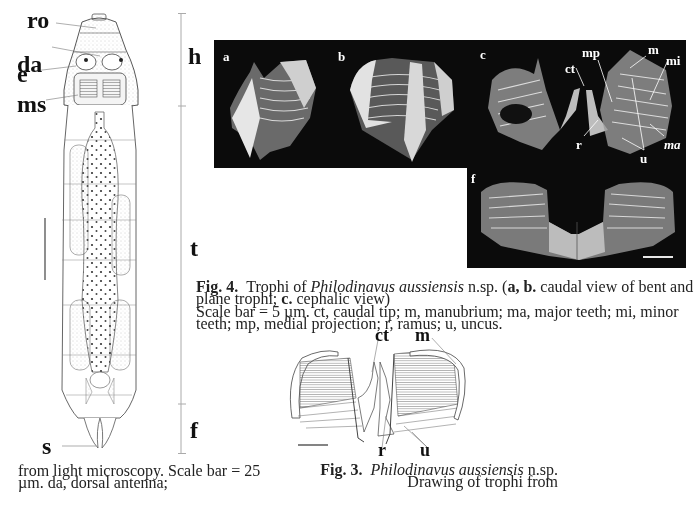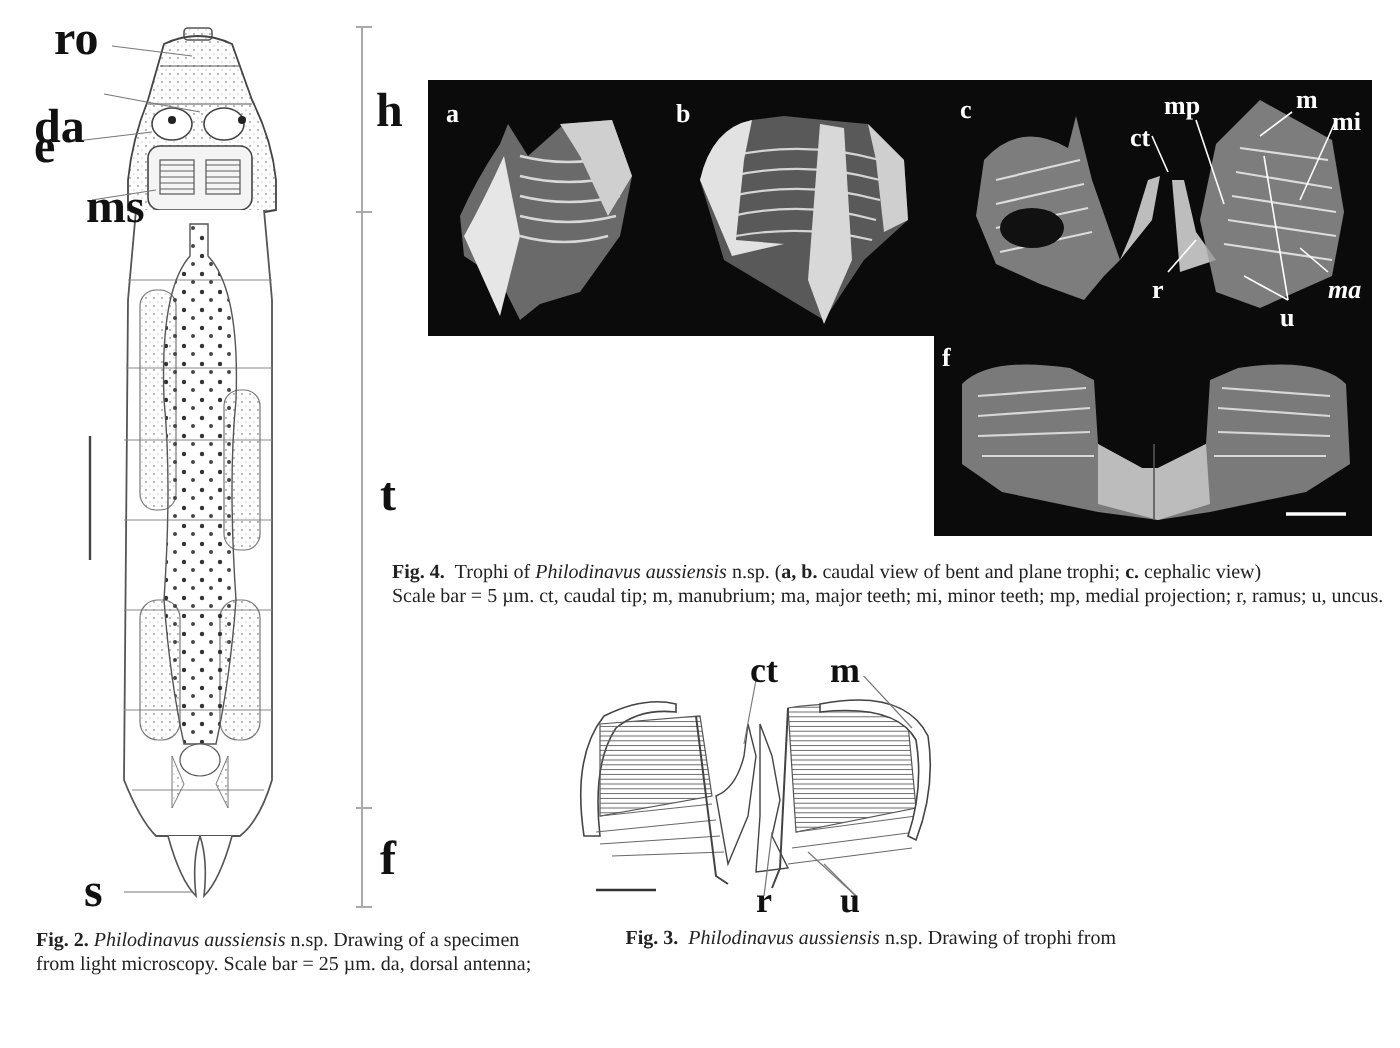--- a/index.html
+++ b/index.html
@@ -2,21 +2,21 @@
 <html><head>
 <meta charset="utf-8">
 <style>
   html, body { margin:0; padding:0; background:#fff; }
   body { width:700px; height:524px; position:relative; overflow:hidden;
          font-family:"Liberation Serif", "DejaVu Serif", serif; color:#111; }
   .abs { position:absolute; }
   .lbl-big { font-weight:bold; font-size:24px; line-height:1; }
   .lbl-sem { font-weight:bold; font-size:13px; color:#fff; line-height:1; }
   .lbl-fig3 { font-weight:bold; font-size:18px; line-height:1; }
-  .caption { font-size:10px; line-height:12.4px; color:#222; }
+  .caption { font-size:16px; line-height:12.4px; color:#222; }
   .caption b { font-weight:bold; }
   .caption i { font-style:italic; }
   .sem { background:#0b0b0b; }
   svg { display:block; }
 </style>
 </head>
 <body>
 
 <div class="abs" style="left:0;top:0;width:200px;height:460px;">
   <svg width="200" height="460" viewBox="0 0 200 460">
@@ -79,38 +79,37 @@
     <line x1="46" y1="100" x2="78" y2="95" stroke="#777" stroke-width="0.6"></line>
     <line x1="62" y1="446" x2="96" y2="446" stroke="#777" stroke-width="0.6"></line>
 
     <line x1="45" y1="218" x2="45" y2="280" stroke="#444" stroke-width="1.2"></line>
   </svg>
 </div>
 
 <div class="abs lbl-big" style="left:27px;top:8px;">ro</div>
 <div class="abs lbl-big" style="left:17px;top:36px;margin-top:16px;">da</div>
 <div class="abs lbl-big" style="left:17px;top:62px;">e</div>
-<div class="abs lbl-big" style="left:17px;top:92px;margin-left:26px;">ms</div>
+<div class="abs lbl-big" style="left:17px;top:92px;">ms</div>
 <div class="abs lbl-big" style="left:42px;top:434px;">s</div>
 
 <div class="abs" style="left:178px;top:13px;width:12px;height:441px;">
   <svg width="12" height="441" viewBox="0 0 12 441">
     <line x1="3" y1="0" x2="3" y2="441" stroke="#aaa" stroke-width="1"></line>
     <line x1="0" y1="0.5" x2="8" y2="0.5" stroke="#aaa" stroke-width="1"></line>
     <line x1="0" y1="93" x2="8" y2="93" stroke="#aaa" stroke-width="1"></line>
     <line x1="0" y1="391" x2="8" y2="391" stroke="#aaa" stroke-width="1"></line>
     <line x1="0" y1="440.5" x2="8" y2="440.5" stroke="#aaa" stroke-width="1"></line>
   </svg>
 </div>
 <div class="abs lbl-big" style="left:188px;top:44px;">h</div>
 <div class="abs lbl-big" style="left:190px;top:236px;">t</div>
 <div class="abs lbl-big" style="left:190px;top:418px;">f</div>
 
 <div class="abs caption" style="left:18px;top:465px;width:262px;">
-  <div><b>Fig. 2.</b> <i>Philodinavus aussiensis</i><span> n.sp. Drawing of a specimen</span></div>
   <div>from light microscopy. Scale bar = 25 µm. da, dorsal antenna;</div>
 </div>
 
 <div class="abs sem" style="left:214px;top:40px;width:472px;height:128px;"></div>
 <div class="abs sem" style="left:467px;top:167px;width:219px;height:101px;"></div>
 
 <svg class="abs" style="left:220px;top:48px;" width="110" height="116" viewBox="0 0 110 116">
   <path d="M10 60 Q18 42 30 24 L34 14 L44 30 L62 14 L86 12 L96 40 L90 70 L70 98 L50 104 L40 112 L30 92 L12 80 Z" fill="#8b8b8b" opacity="0.75"></path>
   <g stroke="#d8d8d8" stroke-width="1.2" fill="none">
     <path d="M40 30 Q64 36 88 30"></path>

